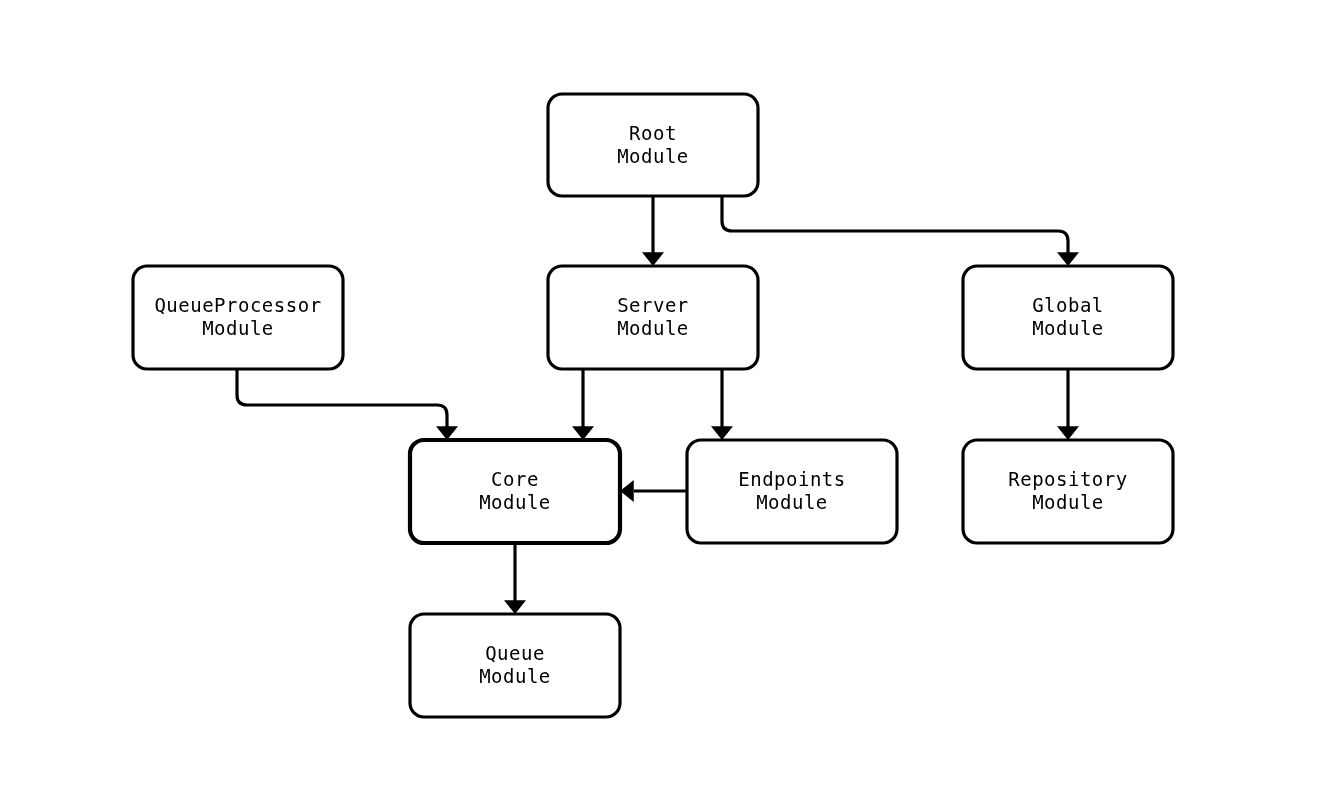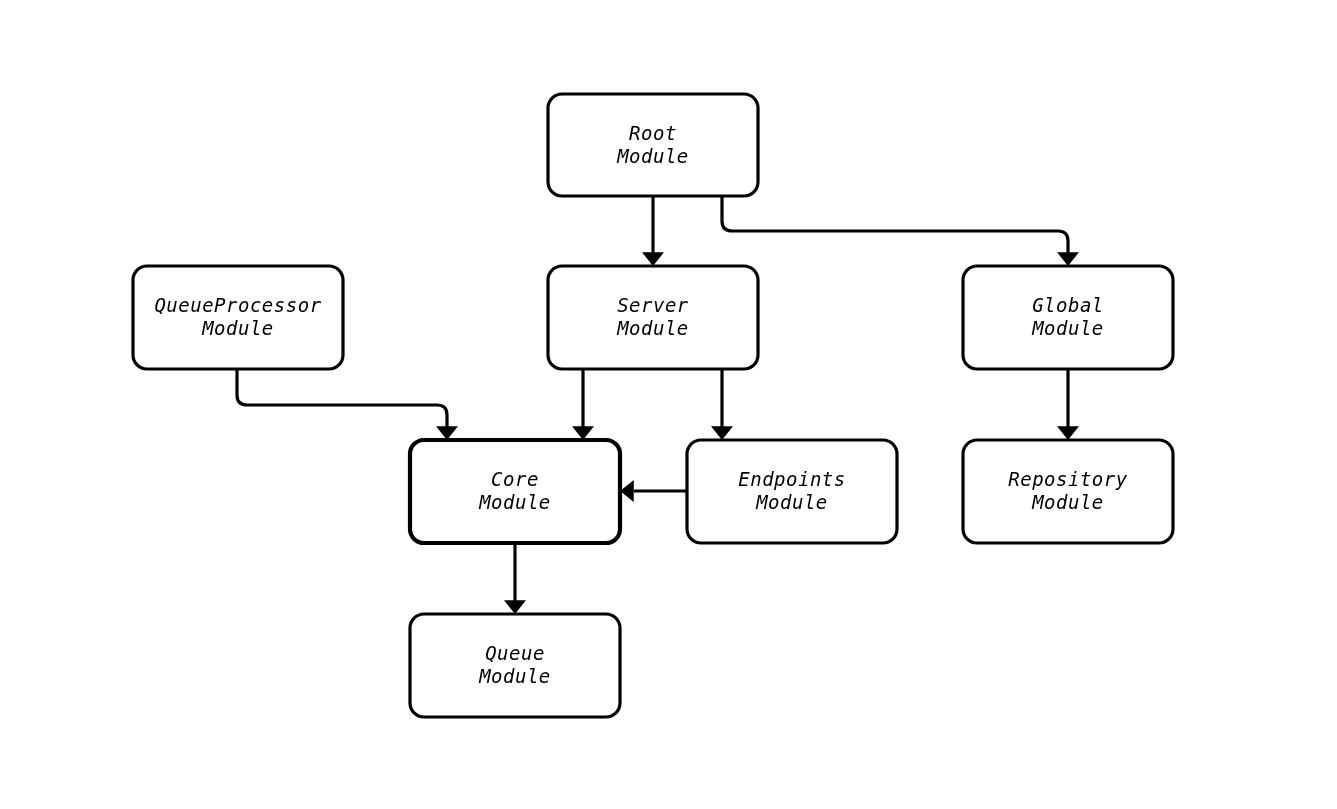--- a/index.html
+++ b/index.html
@@ -11,21 +11,20 @@
     width: 1337px;
     height: 809px;
     overflow: hidden;
     font-family: "DejaVu Sans Mono", monospace;
   }
   #diagram-root {
     position: relative;
     width: 1094px;
     height: 809px;
     background: #ffffff;
-    font-style: italic;
   }
   svg.diagram-canvas {
     display: block;
     width: 1337px;
     height: 809px;
   }
   .node-shape {
     fill: #ffffff;
     stroke: #000000;
     stroke-width: 3.2;

